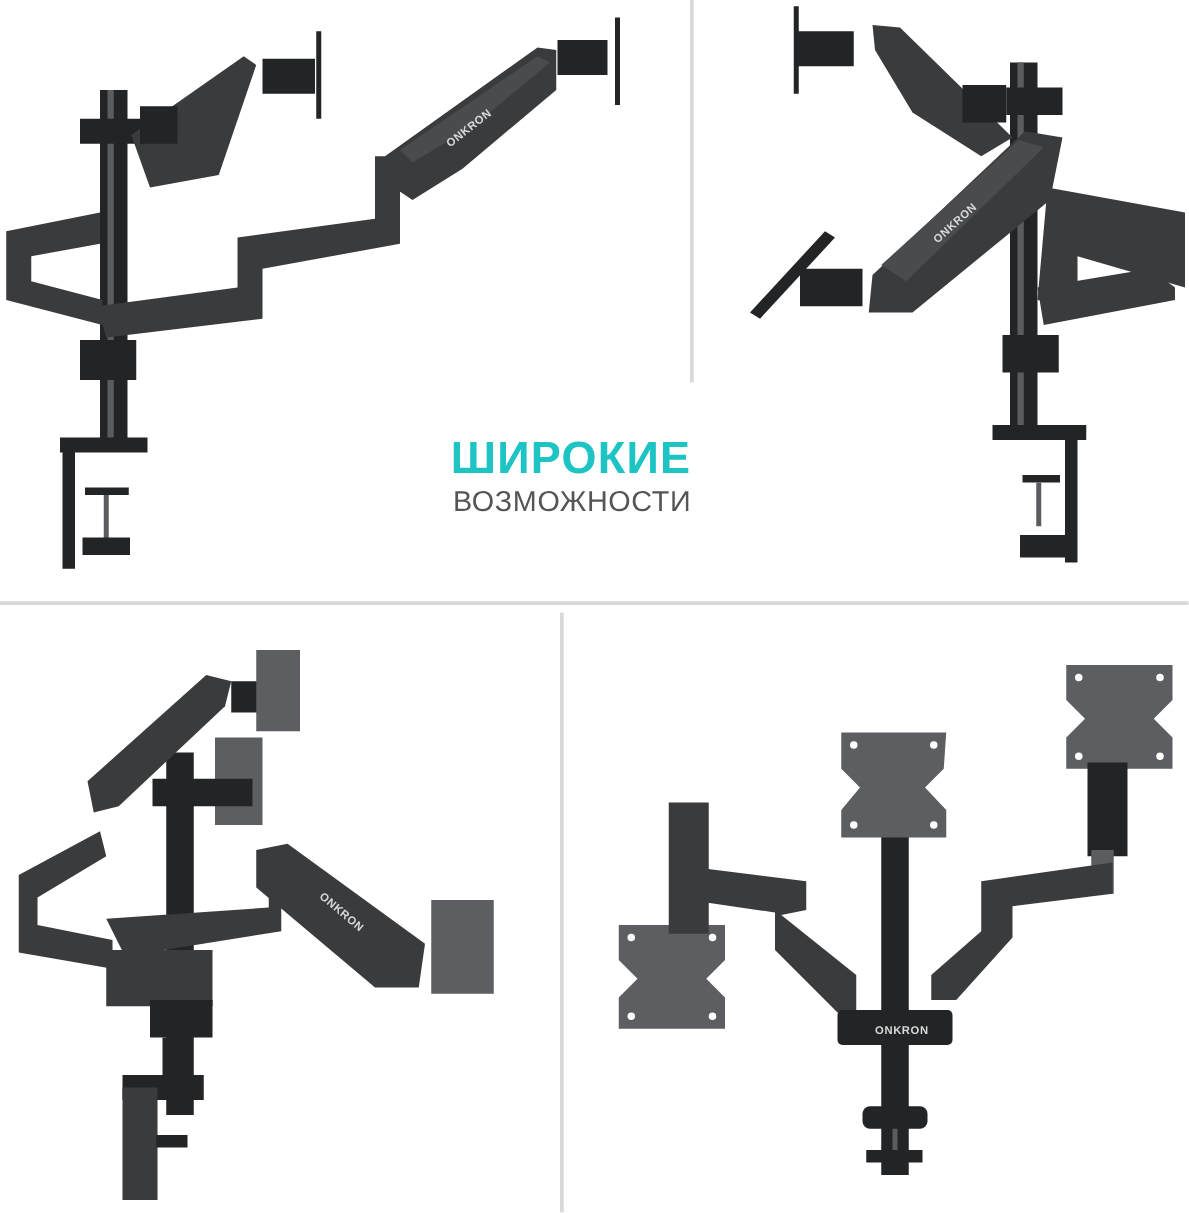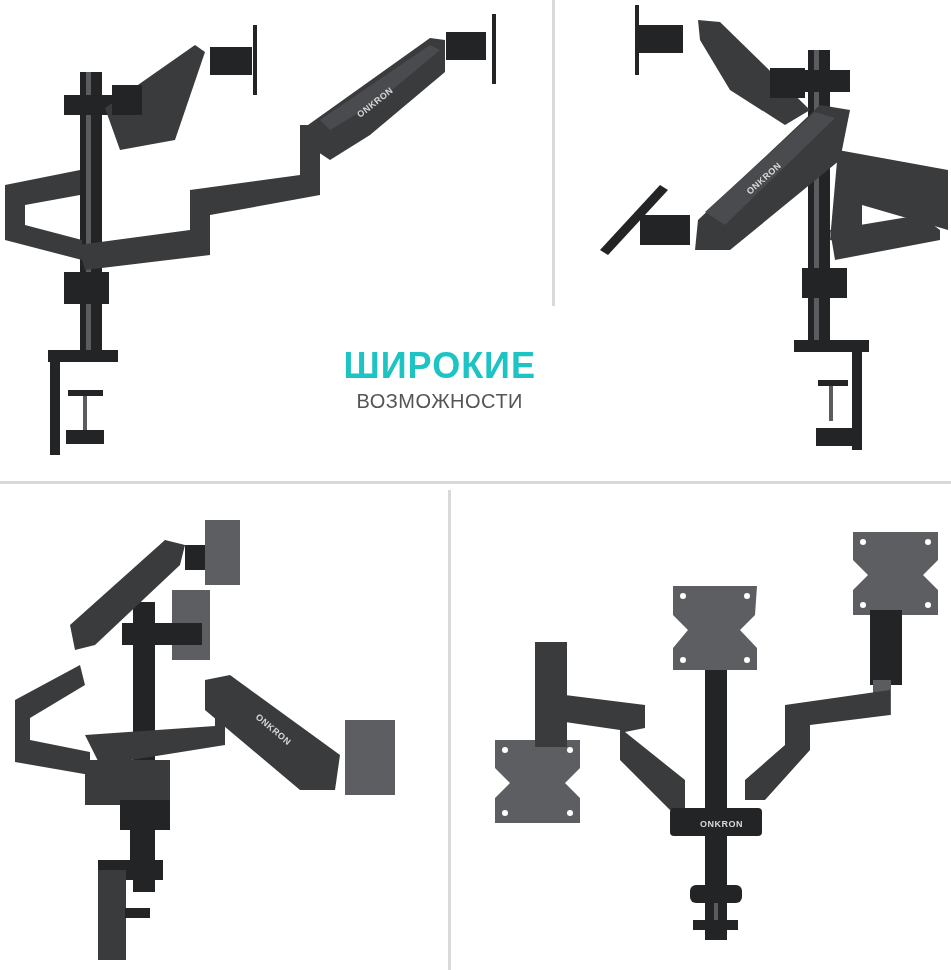--- a/index.html
+++ b/index.html
@@ -2,23 +2,23 @@
 <html><head>
 <meta charset="utf-8">
 <style>
   * { box-sizing: border-box; margin: 0; padding: 0; }
   html, body { width: 951px; height: 970px; background: #ffffff; overflow: hidden; }
   body { position: relative; font-family: "Liberation Sans", "DejaVu Sans", sans-serif; }
 
   .panel { position: absolute; overflow: hidden; }
   .divider { position: absolute; background: #d9d9d9; }
 
-  .headline { position: absolute; right: 415px; text-align: center; margin-left: 31px; }
+  .headline { position: absolute; right: 398px; text-align: right; margin-left: 31px; }
   .headline .l1 { display: block; color: #1ec3c3; font-weight: bold; font-size: 36px; letter-spacing: 1px; line-height: 40px; }
-  .headline .l2, .headline .l3 { display: block; color: #555555; font-size: 20px; letter-spacing: 0.5px; line-height: 31px; }
+  .headline .l2, .headline .l3 { display: block; color: #555555; font-size: 23px; letter-spacing: 0.5px; line-height: 31px; }
 
   svg { display: block; }
   .arm { fill: #3a3b3d; }
   .arm2 { fill: #4a4b4e; }
   .dark { fill: #232426; }
   .mid { fill: #5b5c5f; }
   .plate { fill: #5d5e61; }
   .hole { fill: #ffffff; }
   .logo-text { fill: #d8d8d8; font-family: "Liberation Sans", sans-serif; font-size: 9px; font-weight: bold; letter-spacing: 0.5px; }
 </style>

